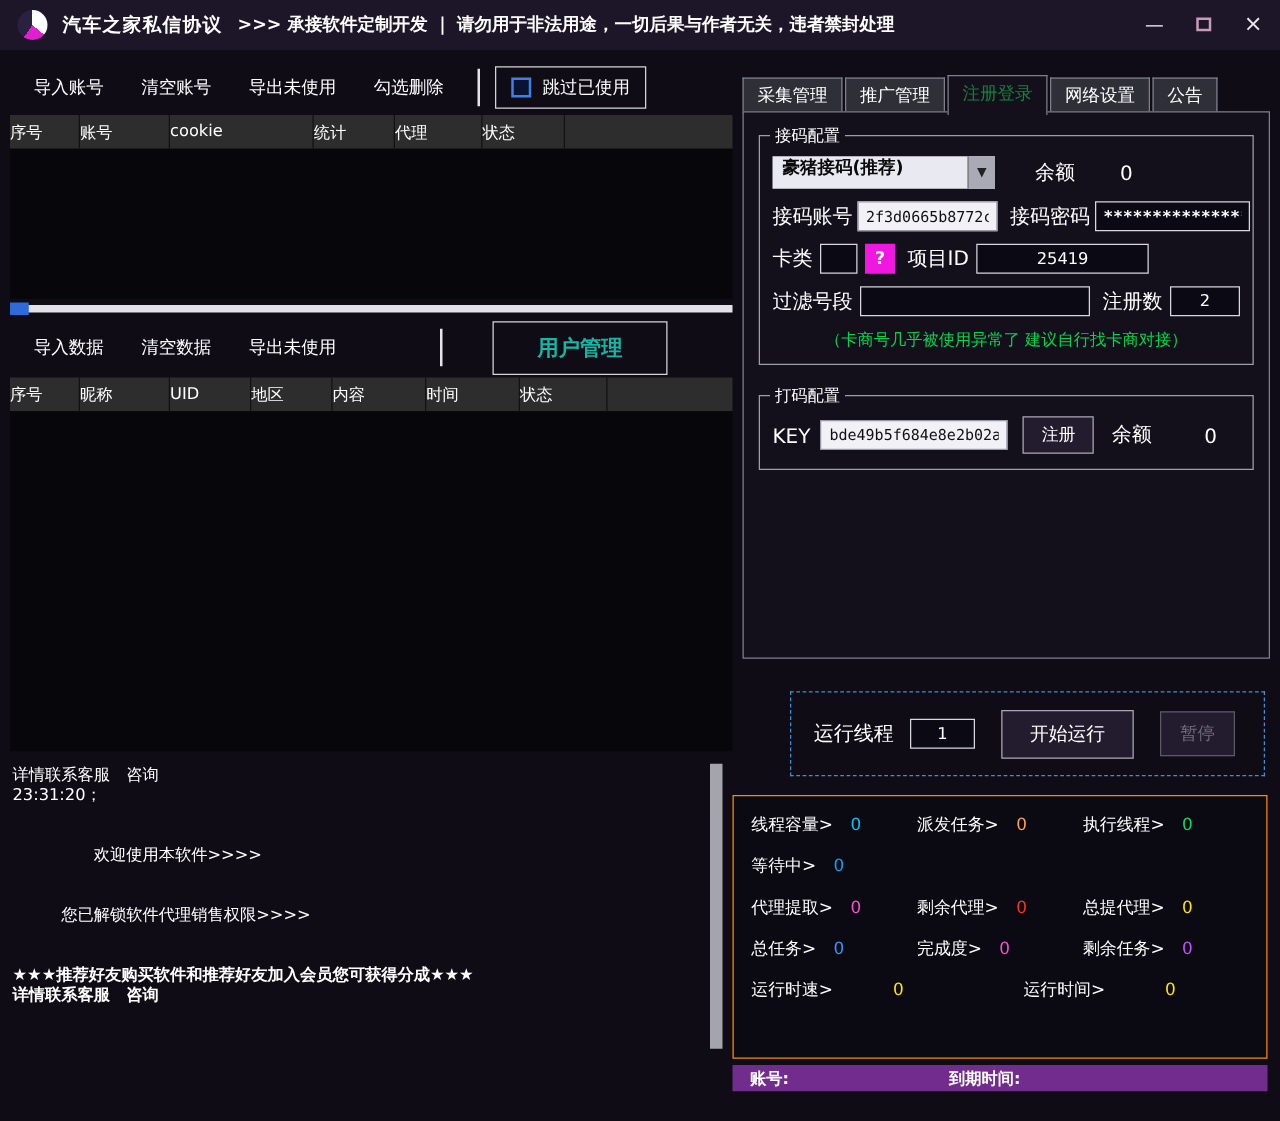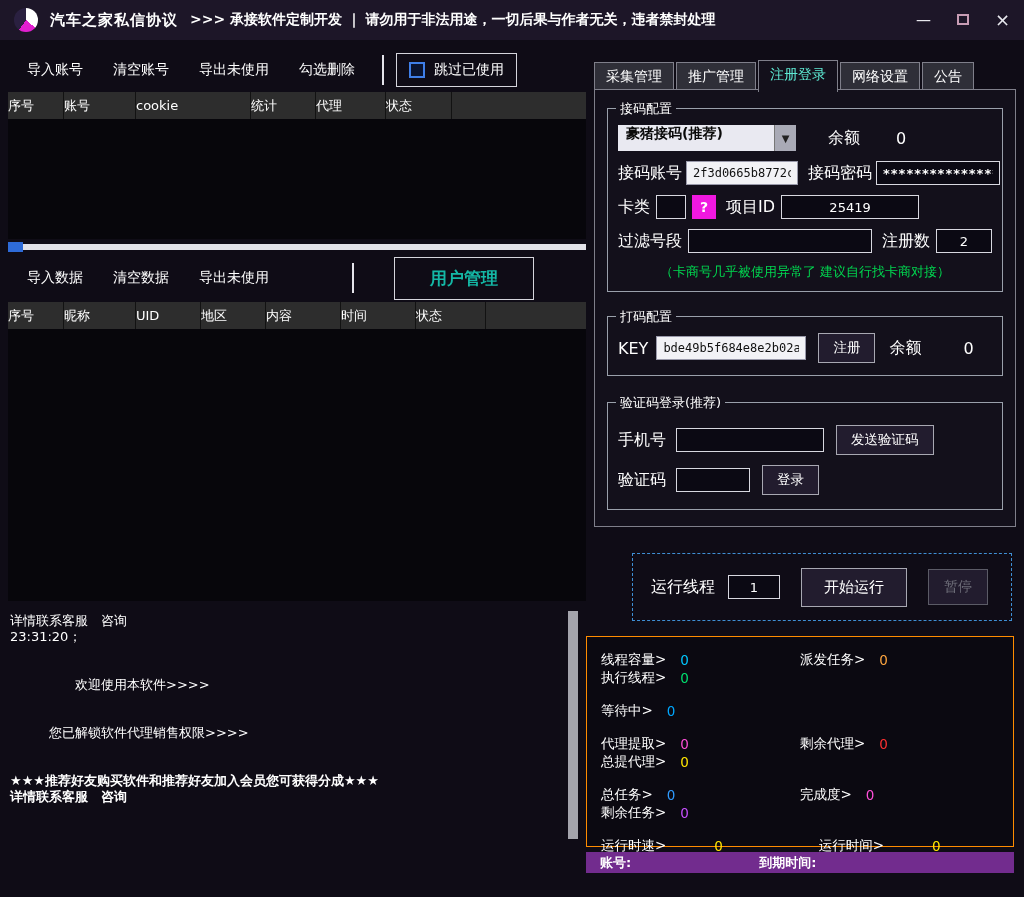--- a/index.html
+++ b/index.html
@@ -57,21 +57,21 @@
   .log-line { white-space:pre; min-height:16px; }
   .log-line.bold { font-weight:bold; }
   .log-scrollbar { position:absolute; right:8px; top:6px; width:10px; height:228px; background:#a4a4ac; }
 
   
   .tabs { position:absolute; left:594px; top:60px; display:flex; align-items:flex-end; }
   .tab {
     border:1px solid #7f7f8a; border-bottom:none; background:#2f2f38; color:#fff;
     padding:5px 11px; font-size:14px; margin-right:2px; cursor:pointer; font-family:inherit;
   }
-  .tab.active { background:#13101b; color:#5eead4; padding-bottom:8px; margin-bottom:-1px; position:relative; z-index:2; }
+  .tab.active { background:#13101b; color:#15803d; padding-bottom:8px; margin-bottom:-1px; position:relative; z-index:2; }
 
   .tabpanel {
     position:absolute; left:594px; top:89px; width:422px; height:438px;
     border:1px solid #7f7f8a; background:#13101b;
   }
   .group { position:relative; border:1px solid #9aa0ab; margin:18px 12px 0; padding:16px 10px 10px; }
   .group-title { position:absolute; top:-9px; left:8px; background:#13101b; padding:0 4px; font-size:13px; }
   .row { display:flex; align-items:center; margin-bottom:10px; }
   .lbl { font-size:16px; flex:0 0 auto; }
 
@@ -108,21 +108,21 @@
   }
   .run-input { width:52px; }
   .start-btn { font-size:15px; padding:9px 22px; }
   .pause-btn { font-size:14px; padding:8px 15px; }
 
   .statsbox {
     position:absolute; left:586px; top:636px; width:428px; height:211px;
     border:1px solid #ff8c00; background:#0b0911;
     padding:14px 14px 10px; display:flex; flex-direction:column; gap:15px; font-size:13.5px;
   }
-  .stats-row { display:grid; grid-template-columns:1fr 1fr; }
+  .stats-row { display:grid; grid-template-columns:1fr 1fr 1fr; }
   .stats-row.two { grid-template-columns:1.45fr 1.2fr; }
   .stat { display:flex; align-items:center; }
   .s-val { margin-left:14px; }
 
   .footerbar {
     position:absolute; left:586px; top:852px; width:428px; height:21px;
     background:#722c8e; display:flex; align-items:center;
     font-size:13px; font-weight:bold; padding-left:14px;
   }
   .footer-expire { margin-left:128px; }
@@ -253,33 +253,20 @@
     <span class="group-title">打码配置</span>
     <div class="row" style="margin-bottom:2px">
       <span class="lbl">KEY</span>
       <input class="input light" style="width: 150px; margin-left: 8px;" value="bde49b5f684e8e2b02a2">
       <button class="btn" style="margin-left:12px">注册</button>
       <span class="lbl" style="margin-left:14px">余额</span>
       <span class="lbl" style="margin-left:42px">0</span>
     </div>
   </div>
 
-  <div class="group" style="margin-top:26px">
-    <span class="group-title">验证码登录(推荐)</span>
-    <div class="row" style="margin-top:6px">
-      <span class="lbl">手机号</span>
-      <input class="input" style="width: 148px; margin-left: 10px;" value="">
-      <button class="btn" style="margin-left:12px">发送验证码</button>
-    </div>
-    <div class="row" style="margin-bottom:4px">
-      <span class="lbl">验证码</span>
-      <input class="input" style="width: 74px; margin-left: 10px;" value="">
-      <button class="btn" style="margin-left:12px">登录</button>
-    </div>
-  </div>
 </div>
 
 <div class="runbox">
   <span class="lbl">运行线程</span>
   <input class="input center run-input" value="1" style="">
   <button class="btn start-btn" style="margin-left:8px">开始运行</button>
   <button class="btn pause-btn disabled" style="margin-left:8px">暂停</button>
 </div>
 
 <div class="statsbox">

